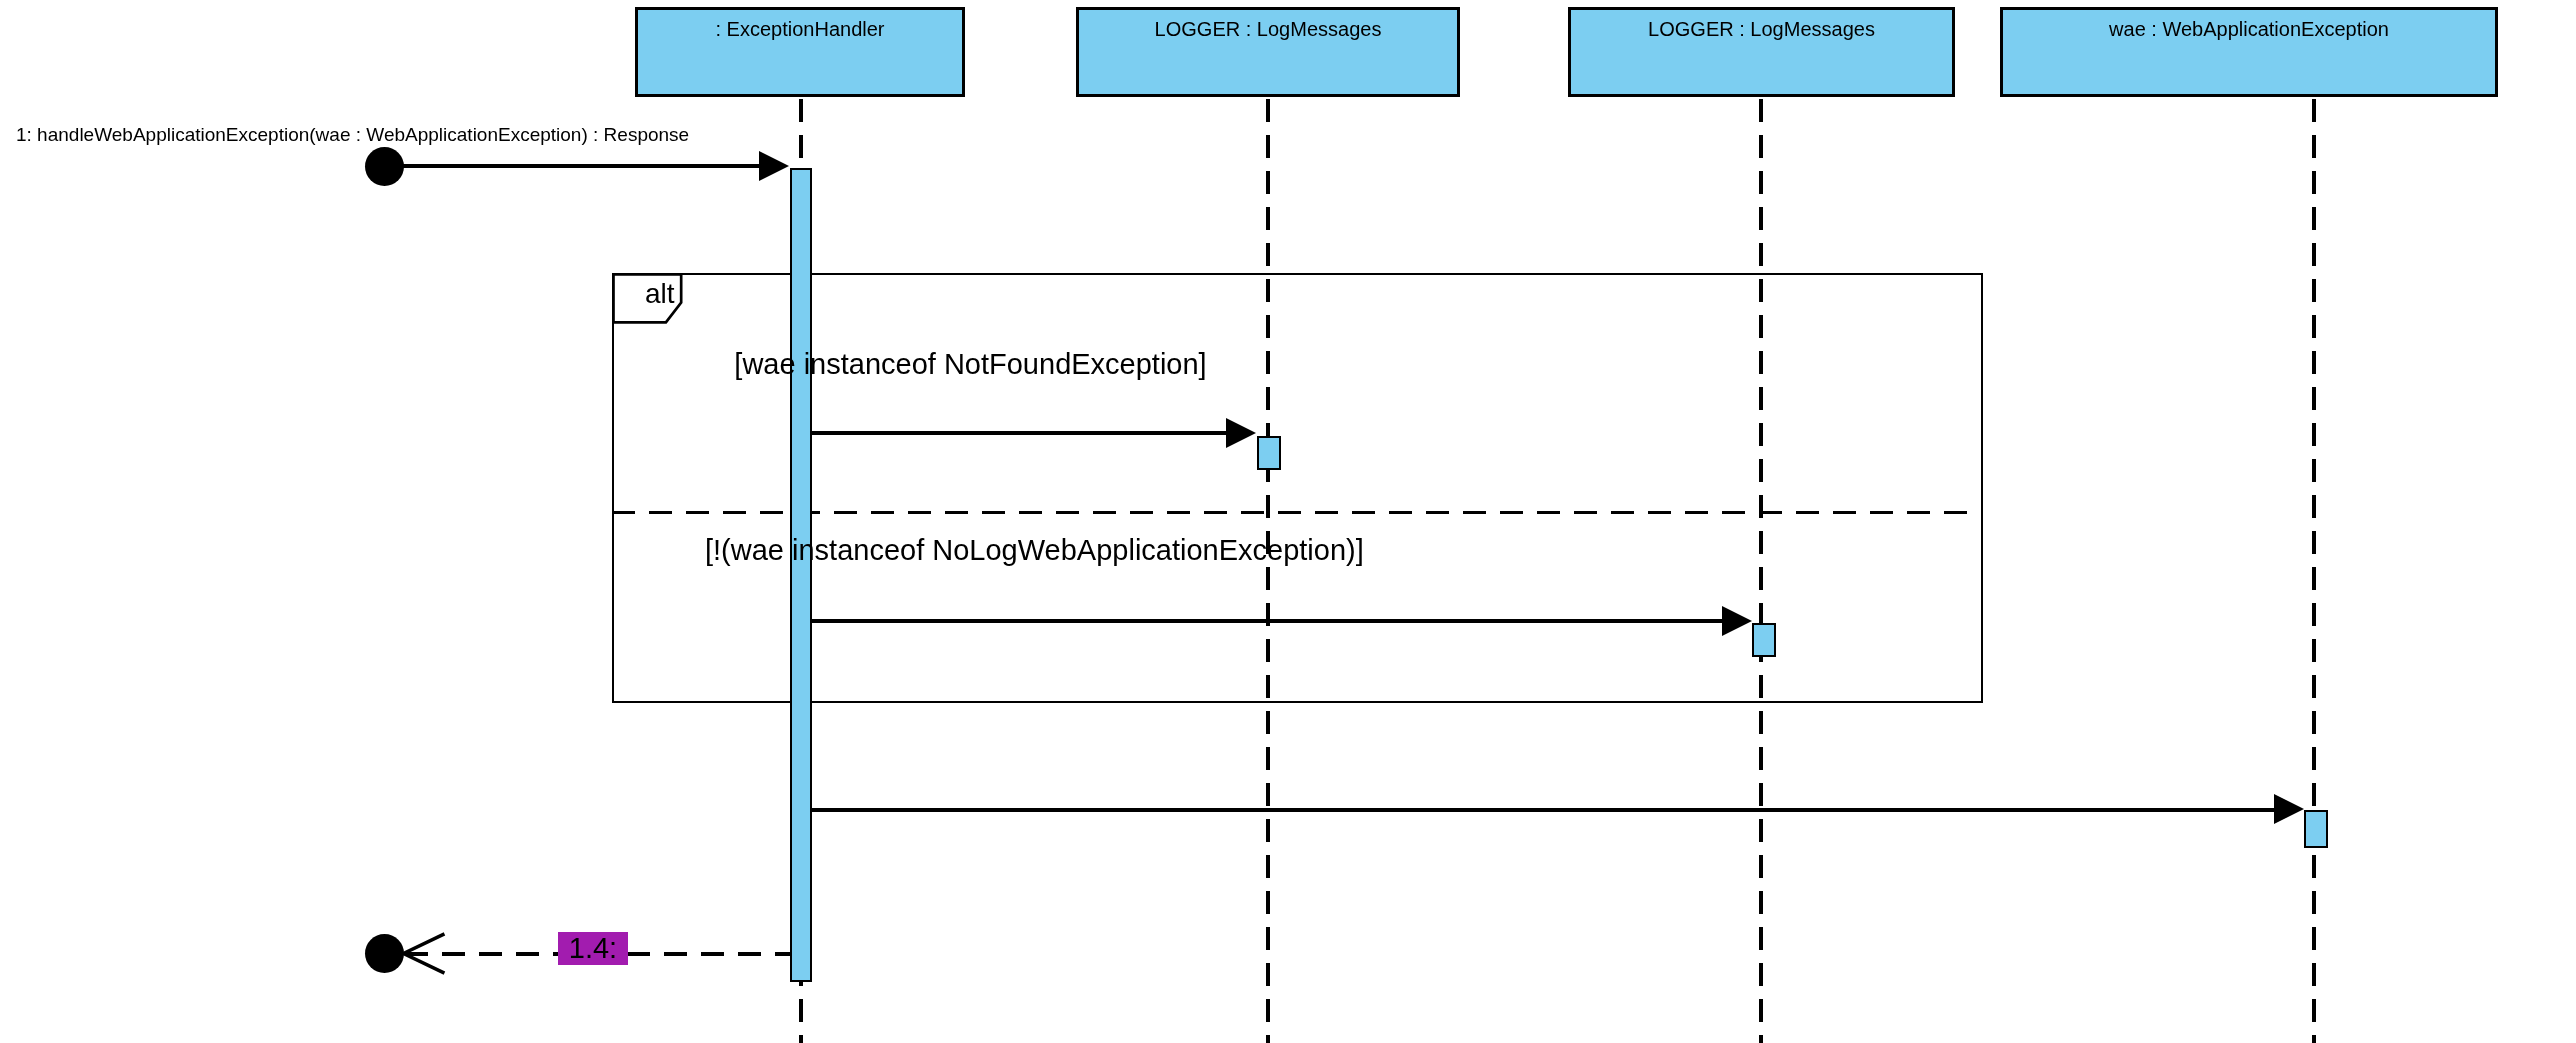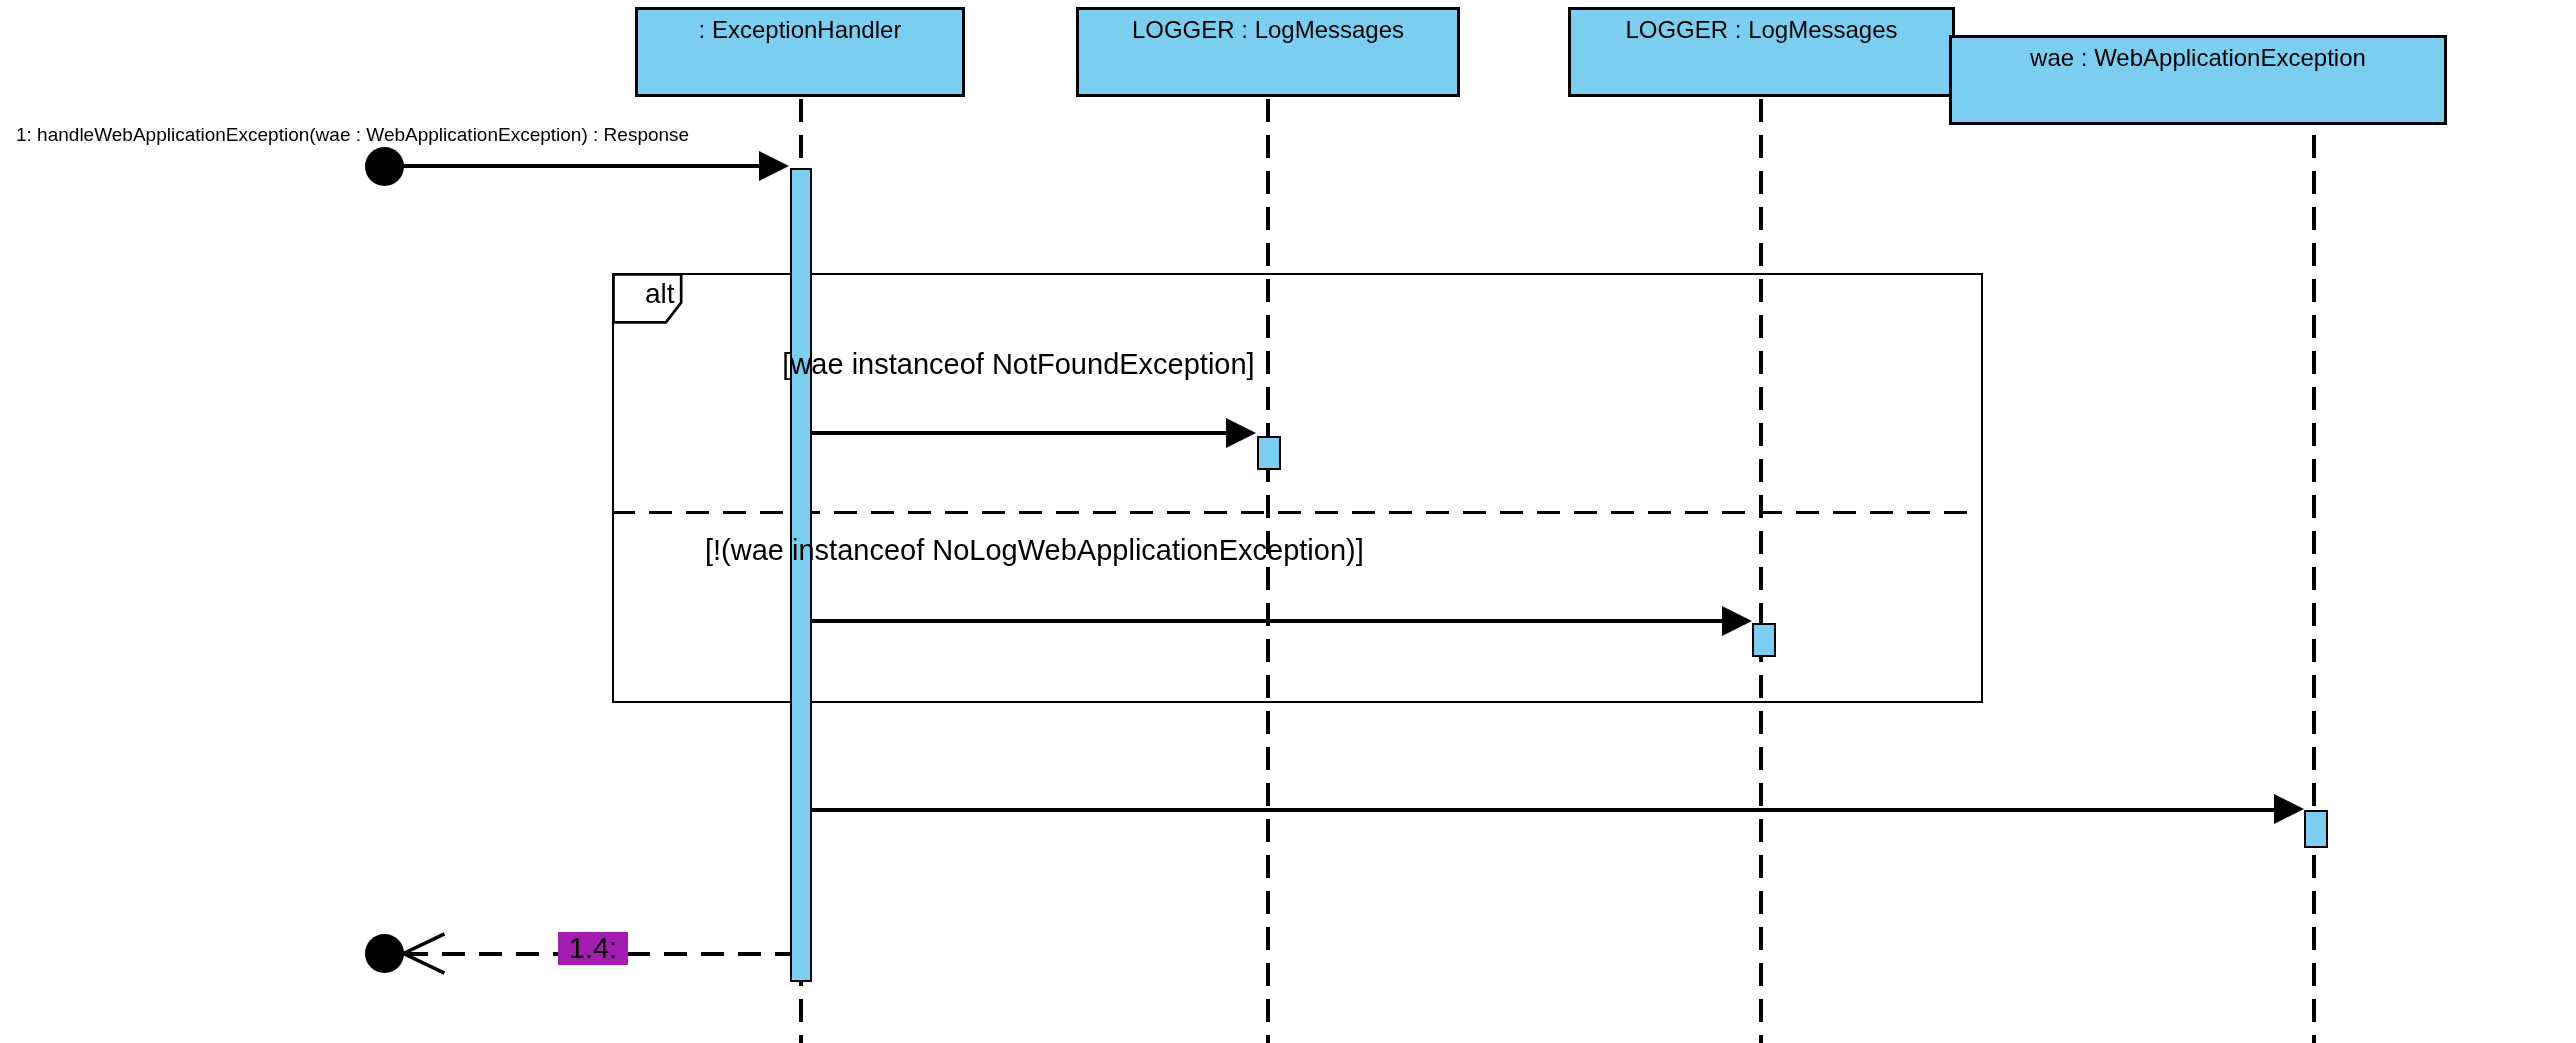--- a/index.html
+++ b/index.html
@@ -9,21 +9,21 @@
   }
   
   .lifeline{
     position:absolute;top:99px;bottom:0;width:3.6px;z-index:1;
     background:repeating-linear-gradient(to bottom,#000 0 23px,transparent 23px 36px);
   }
   
   .headbox{
     position:absolute;top:7.2px;height:84px;background:#7CCEF1;border:3.6px solid #000;
     z-index:3;display:flex;justify-content:center;align-items:flex-start;
-    font-size:24px;line-height:39px;white-space:nowrap;
+    font-size:20px;line-height:39px;white-space:nowrap;
   }
   
   .activation{
     position:absolute;background:#7CCEF1;border:2.7px solid #000;z-index:3;box-sizing:border-box;
   }
   
   .frame{
     position:absolute;left:612px;top:273px;width:1371px;height:430px;
     border:2.7px solid #000;z-index:2;box-sizing:border-box;pointer-events:none;
   }
@@ -71,32 +71,32 @@
 
   <div class="headbox" style="left:635px;width:324px;">
     <span>: ExceptionHandler</span>
   </div>
   <div class="headbox" style="left:1076px;width:378px;">
     <span>LOGGER : LogMessages</span>
   </div>
   <div class="headbox" style="left:1568px;width:381px;">
     <span>LOGGER : LogMessages</span>
   </div>
-  <div class="headbox" style="left:1949px;width:492px;margin-top:28px;">
+  <div class="headbox" style="left:2000px;width:492px;">
     <span>wae : WebApplicationException</span>
   </div>
 
   <div class="frame"></div>
   <div class="frame-separator"></div>
   <svg class="pentagon" width="72" height="52" viewBox="0 0 80 58">
     <path d="M1.5,1.5 H77 V33 L60,55 H1.5 Z" fill="#FFFFFF" stroke="#000" stroke-width="3"></path>
   </svg>
   <div class="pentagon-label">alt</div>
 
-  <div class="guard tc" style="left:612px;top:348px;width:717px;padding-left:48px;">[wae instanceof NotFoundException]</div>
+  <div class="guard tc" style="left:612px;top:348px;width:717px;">[wae instanceof NotFoundException]</div>
   <div class="guard" style="left:705px;top:534px;">[!(wae instanceof NoLogWebApplicationException)]</div>
 
   <div class="activation" style="left:790px;top:168px;width:22.4px;height:814px;"></div>
   <div class="activation" style="left:1257px;top:436px;width:24px;height:34px;"></div>
   <div class="activation" style="left:1752px;top:623px;width:24px;height:34px;"></div>
   <div class="activation" style="left:2304px;top:810px;width:24px;height:38px;"></div>
 
   <div class="msg-label" style="left:16px;top:124px;">1: handleWebApplicationException(wae : WebApplicationException) : Response</div>
   <div class="endpoint-circle" style="left:365px;top:147px;"></div>
   <div class="msg-line" style="left:403px;top:164px;width:359px;"></div>

